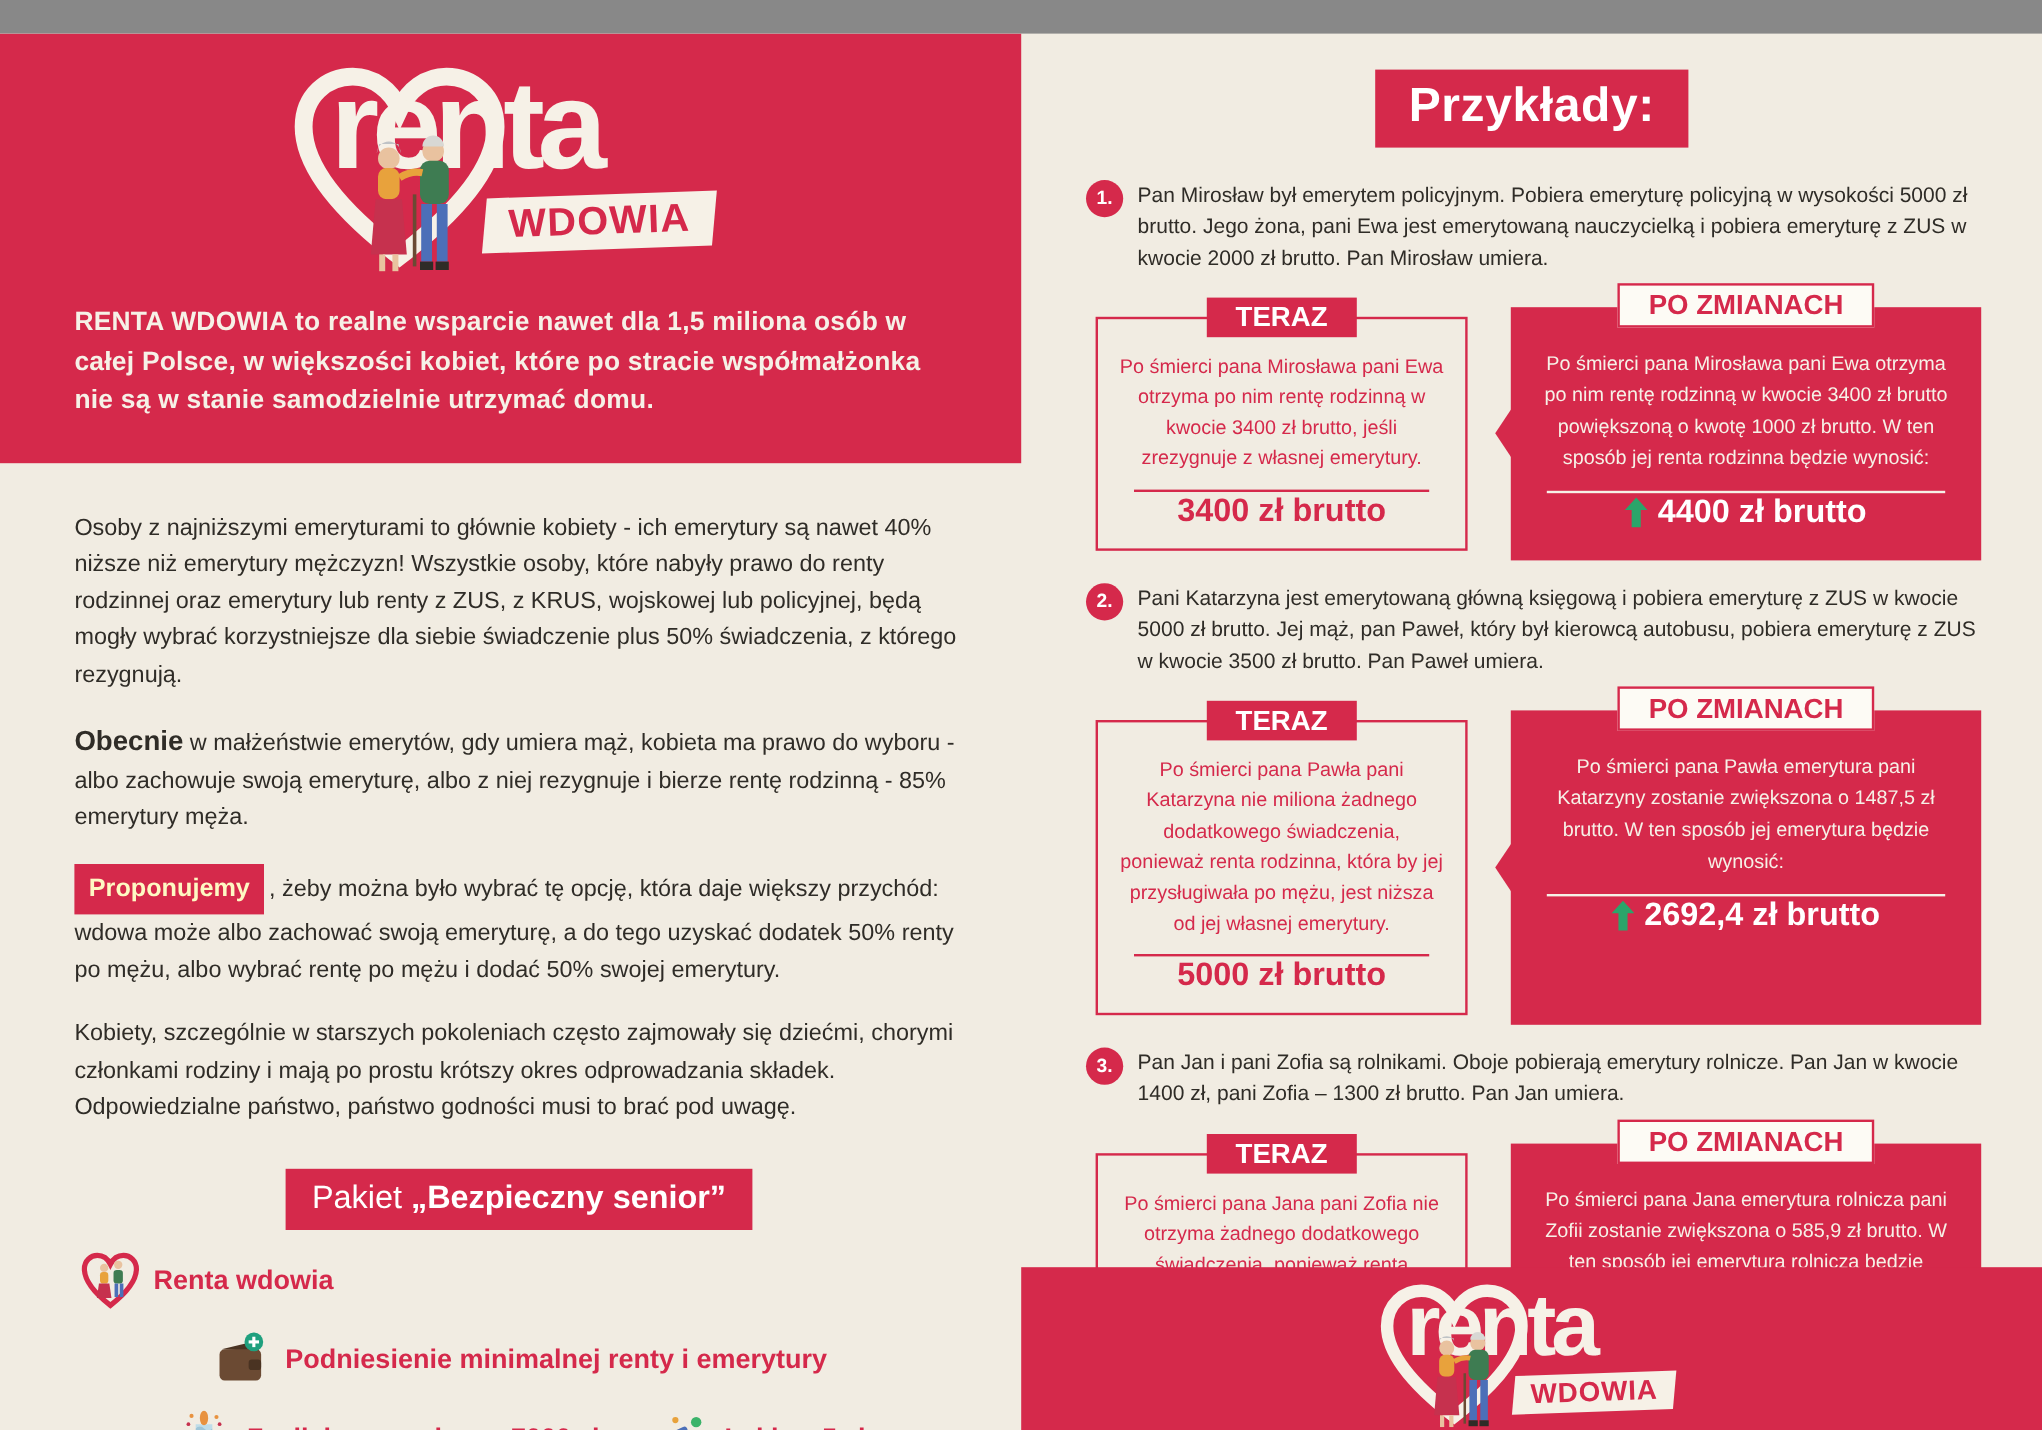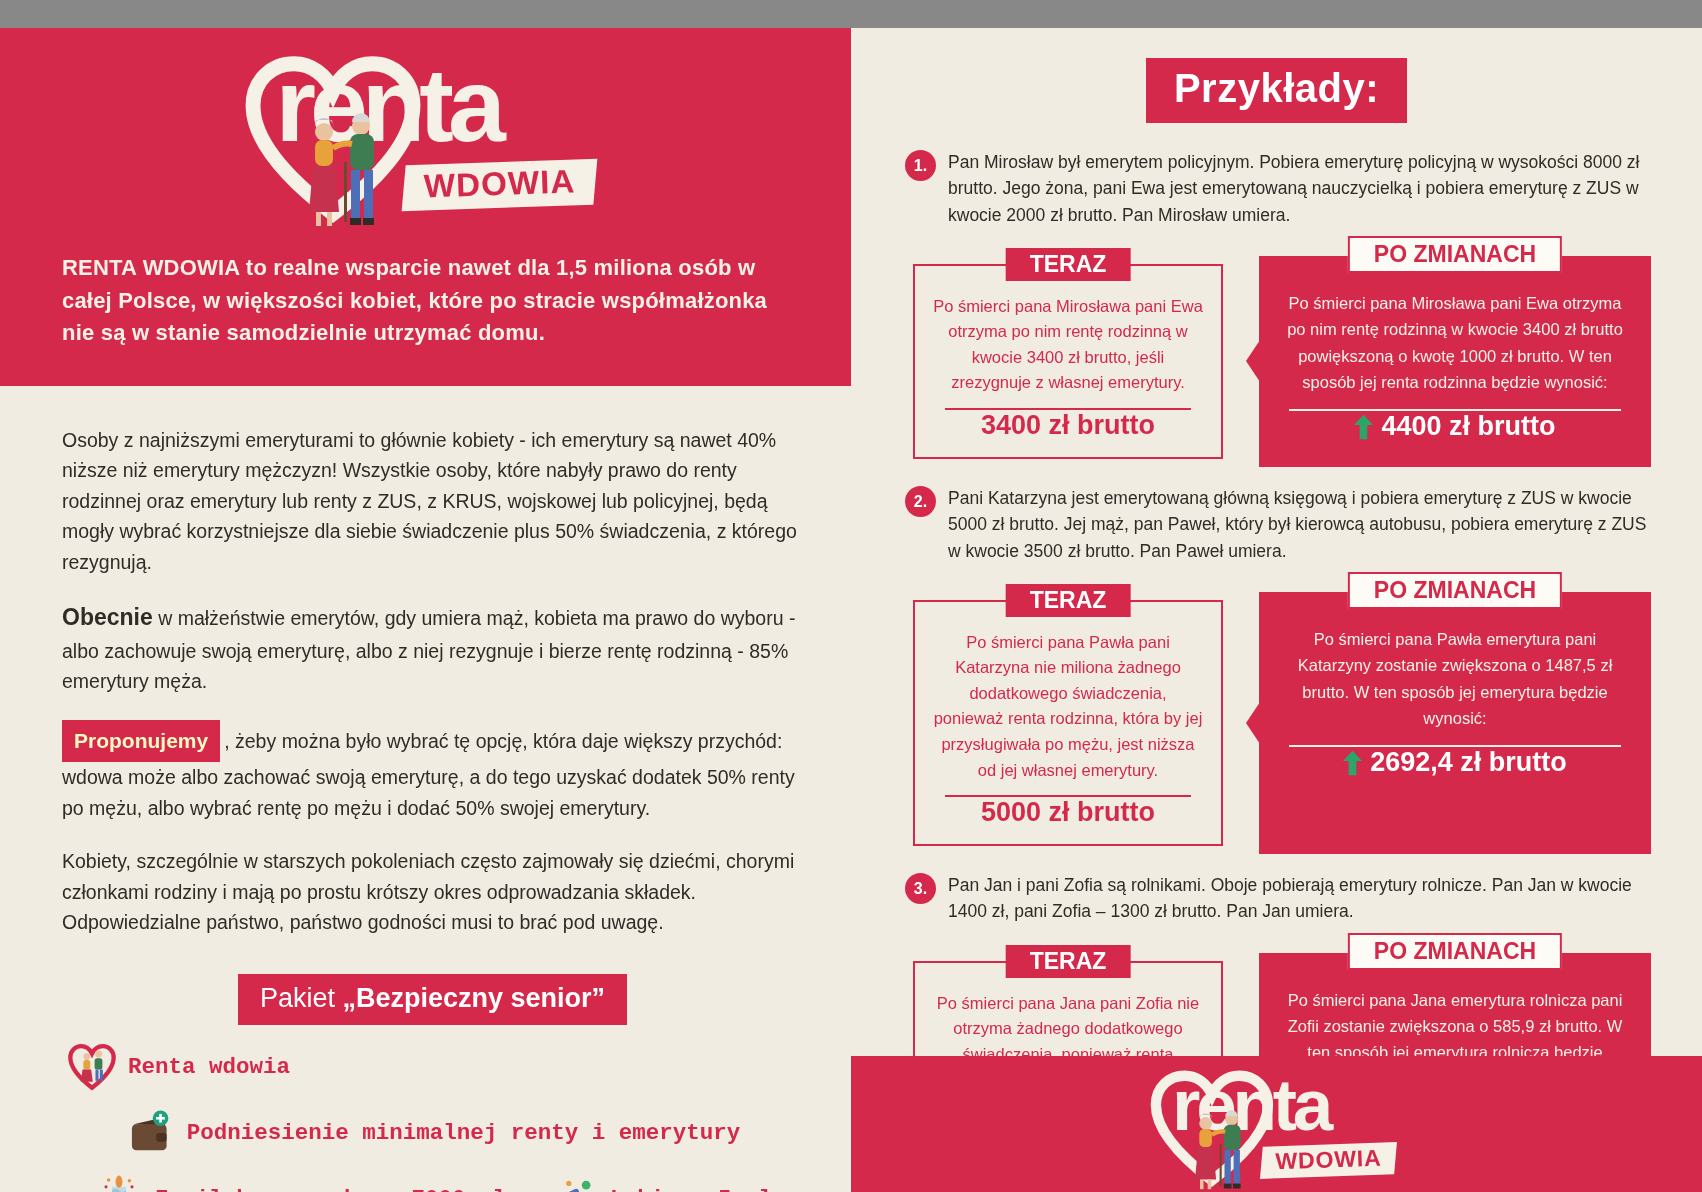--- a/index.html
+++ b/index.html
@@ -53,21 +53,21 @@
   .chip{
     display:inline-block;background:var(--red);color:#fef9c3;font-weight:800;
     font-size:21px;padding:5px 12px;margin-right:4px;
   }
   .package-title{
     display:block;width:fit-content;margin:36px auto 0 auto;
     background:var(--red);color:#fff;font-size:27px;padding:9px 22px 11px 22px;
   }
   .package-title b{font-weight:800;}
   .benefits{margin-top:16px;}
-  .benefit-row{display:flex;align-items:flex-end;margin-top:14px;font-family:Liberation Mono, monospace;}
+  .benefit-row{display:flex;align-items:flex-end;margin-top:14px;}
   .benefit-row.r1{justify-content:space-between;padding:0 4px;}
   .benefit-row.rc{justify-content:center;gap:42px;}
   .benefit{display:flex;align-items:center;gap:10px;}
   .benefit .blabel{color:var(--red);font-weight:800;font-size:22.5px;white-space:nowrap;}
   .bicon{width:52px;height:52px;flex:0 0 auto;}
 
   
   .r-title{
     display:block;width:fit-content;margin:30px auto 0 auto;background:var(--red);
     color:#fff;font-weight:800;font-size:40px;padding:8px 28px 12px 28px;letter-spacing:.5px;
@@ -233,21 +233,21 @@
       </div>
     </div>
   </div>
 
   <div class="col-right">
     <div class="r-title">Przykłady:</div>
 
     <section class="example">
       <div class="ex-head">
         <span class="badge">1.</span>
-        <p class="ex-desc">Pan Mirosław był emerytem policyjnym. Pobiera emeryturę policyjną w wysokości 8000 zł brutto. Jego żona, pani Ewa jest emerytowaną nauczycielką i pobiera emeryturę z ZUS w kwocie 2000 zł brutto. Pan Mirosław umiera.</p>
+        <p class="ex-desc">Pan Mirosław był emerytem policyjnym. Pobiera emeryturę policyjną w wysokości 5000 zł brutto. Jego żona, pani Ewa jest emerytowaną nauczycielką i pobiera emeryturę z ZUS w kwocie 2000 zł brutto. Pan Mirosław umiera.</p>
       </div>
       <div class="vs-row">
         <div class="box now">
           <span class="box-label">TERAZ</span>
           <p class="box-text">Po śmierci pana Mirosława pani Ewa otrzyma po nim rentę rodzinną w kwocie 3400 zł brutto, jeśli zrezygnuje z własnej emerytury.</p>
           <div class="rule"></div>
           <div class="amount">3400 zł brutto</div>
         </div>
         <div class="box after">
           <span class="box-label">PO ZMIANACH</span>

